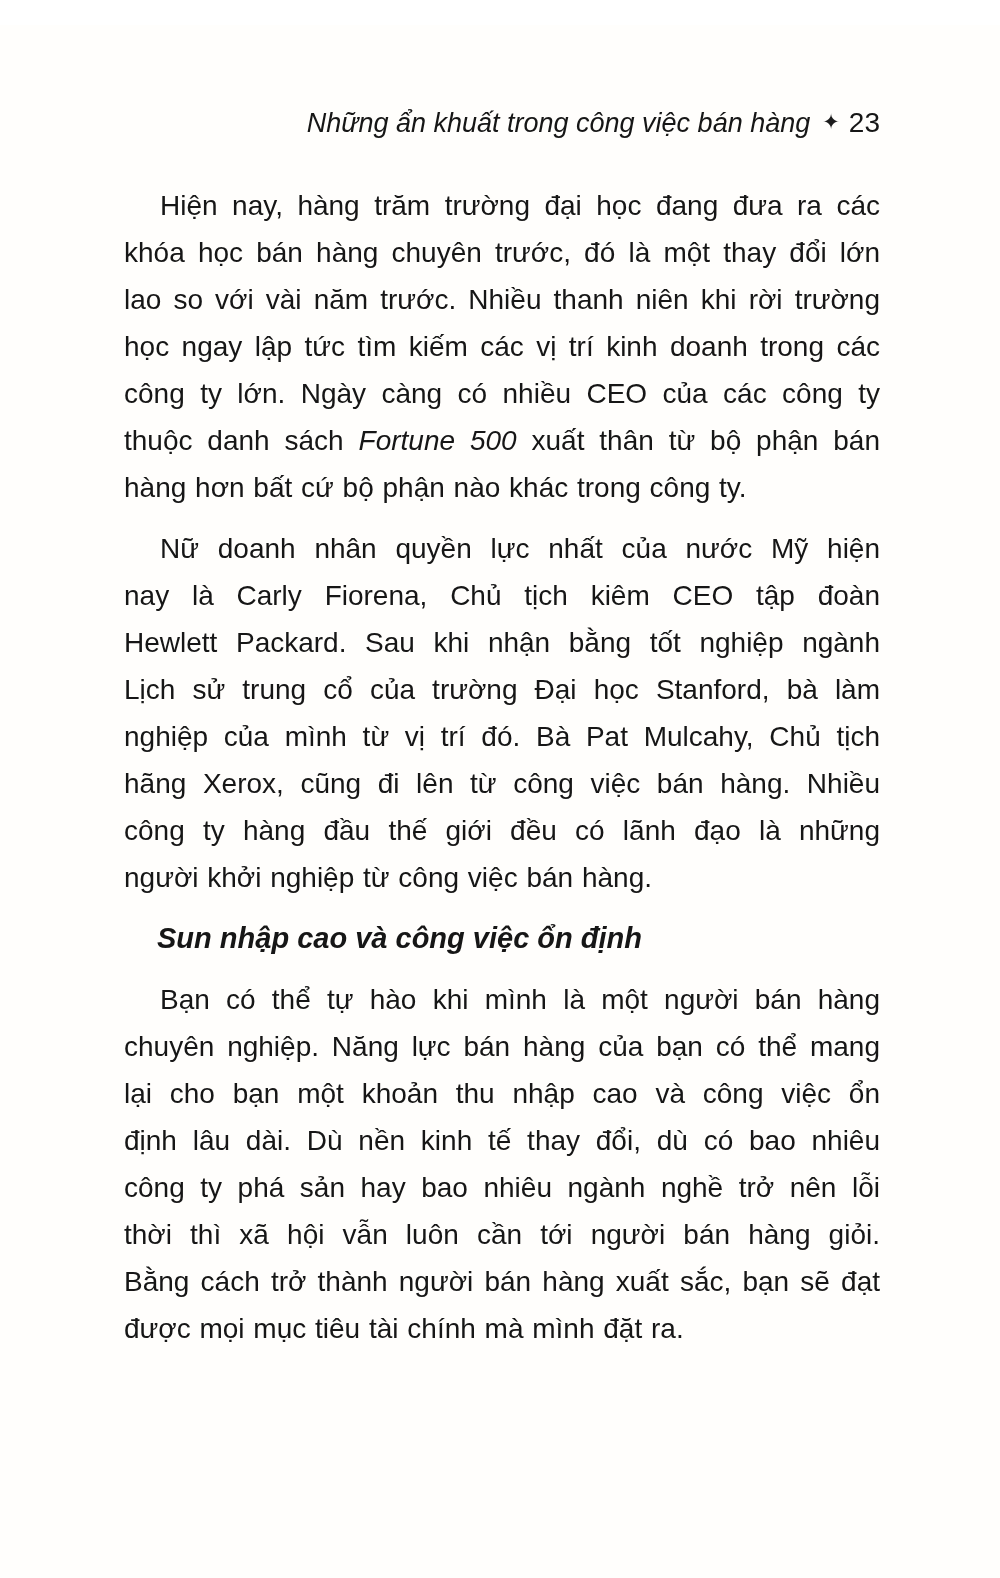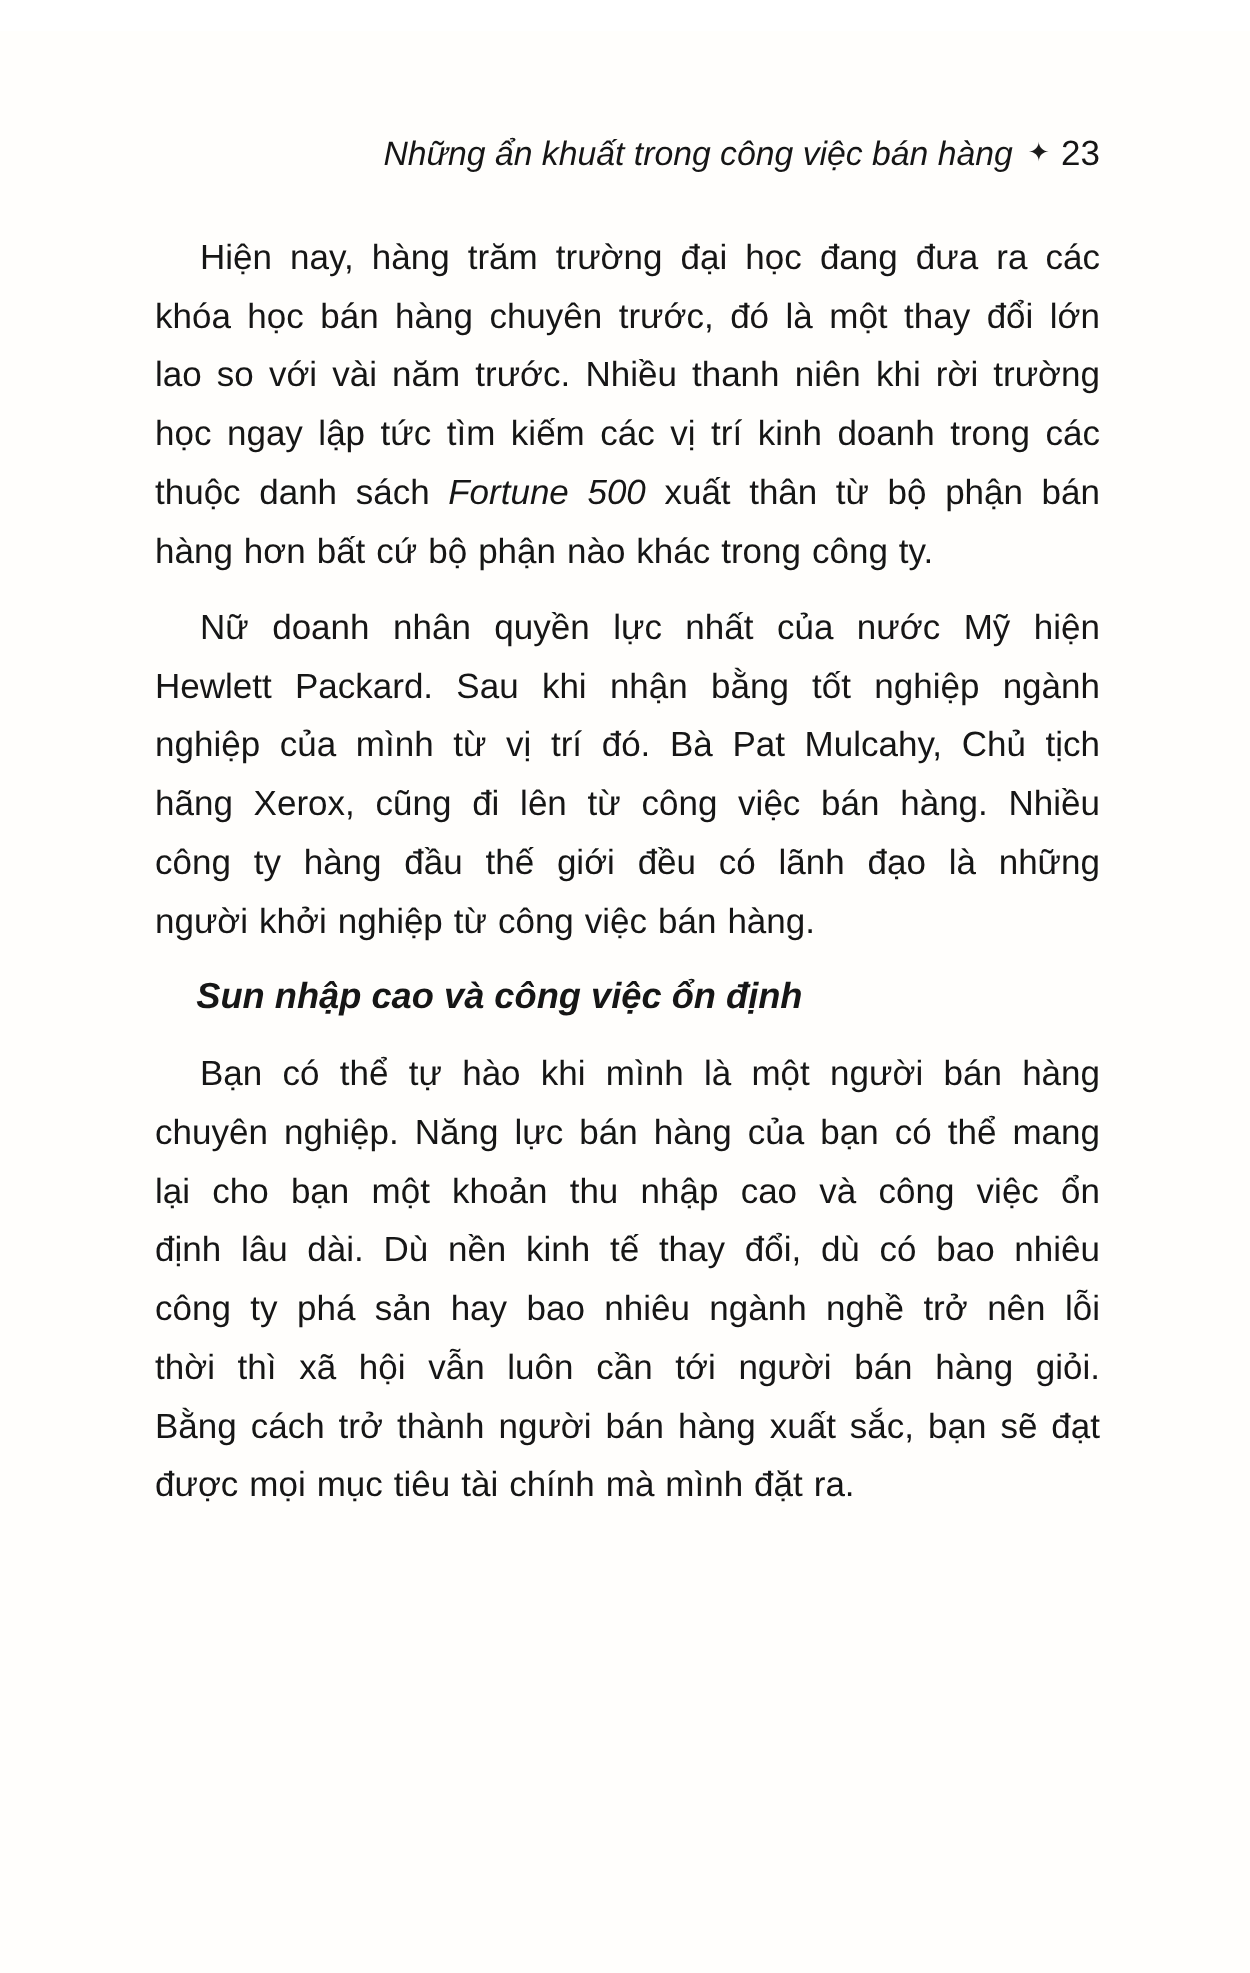--- a/index.html
+++ b/index.html
@@ -72,26 +72,29 @@
   <div class="running-header">
     <span class="title">Những ẩn khuất trong công việc bán hàng</span><span class="star">✦</span><span class="page-num">23</span>
   </div>
 
   <div class="text-body">
       <div class="para">
         <div class="line first">Hiện nay, hàng trăm trường đại học đang đưa ra các</div>
         <div class="line">khóa học bán hàng chuyên trước, đó là một thay đổi lớn</div>
         <div class="line">lao so với vài năm trước. Nhiều thanh niên khi rời trường</div>
         <div class="line">học ngay lập tức tìm kiếm các vị trí kinh doanh trong các</div>
+        <div class="line">công ty lớn. Ngày càng có nhiều CEO của các công ty</div>
         <div class="line"><span>thuộc danh sách </span><span class="it">Fortune 500</span><span> xuất thân từ bộ phận bán</span></div>
         <div class="line last">hàng hơn bất cứ bộ phận nào khác trong công ty.</div>
       </div>
       <div class="para">
         <div class="line first">Nữ doanh nhân quyền lực nhất của nước Mỹ hiện</div>
+        <div class="line">nay là Carly Fiorena, Chủ tịch kiêm CEO tập đoàn</div>
         <div class="line">Hewlett Packard. Sau khi nhận bằng tốt nghiệp ngành</div>
+        <div class="line">Lịch sử trung cổ của trường Đại học Stanford, bà làm</div>
         <div class="line">nghiệp của mình từ vị trí đó. Bà Pat Mulcahy, Chủ tịch</div>
         <div class="line">hãng Xerox, cũng đi lên từ công việc bán hàng. Nhiều</div>
         <div class="line">công ty hàng đầu thế giới đều có lãnh đạo là những</div>
         <div class="line last">người khởi nghiệp từ công việc bán hàng.</div>
       </div>
       <div class="heading">Sun nhập cao và công việc ổn định</div>
       <div class="para">
         <div class="line first">Bạn có thể tự hào khi mình là một người bán hàng</div>
         <div class="line">chuyên nghiệp. Năng lực bán hàng của bạn có thể mang</div>
         <div class="line">lại cho bạn một khoản thu nhập cao và công việc ổn</div>

